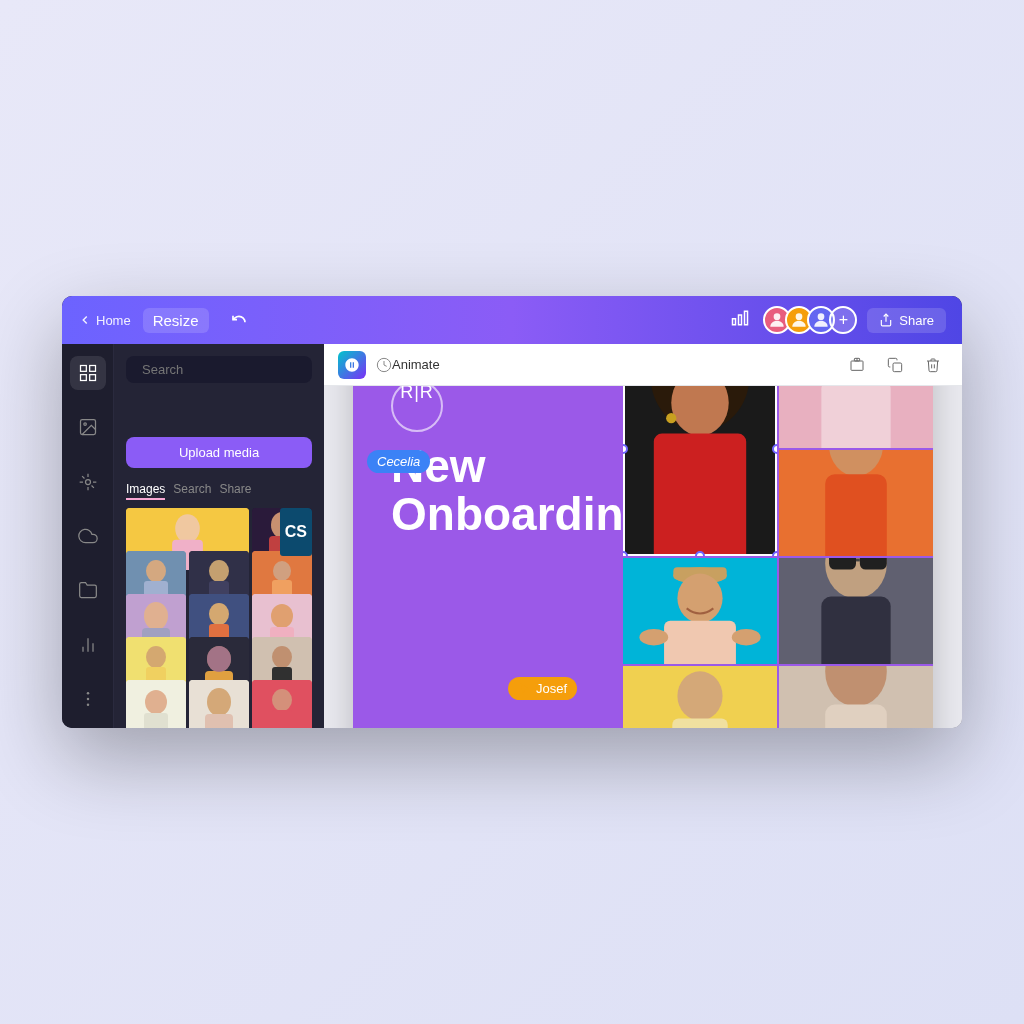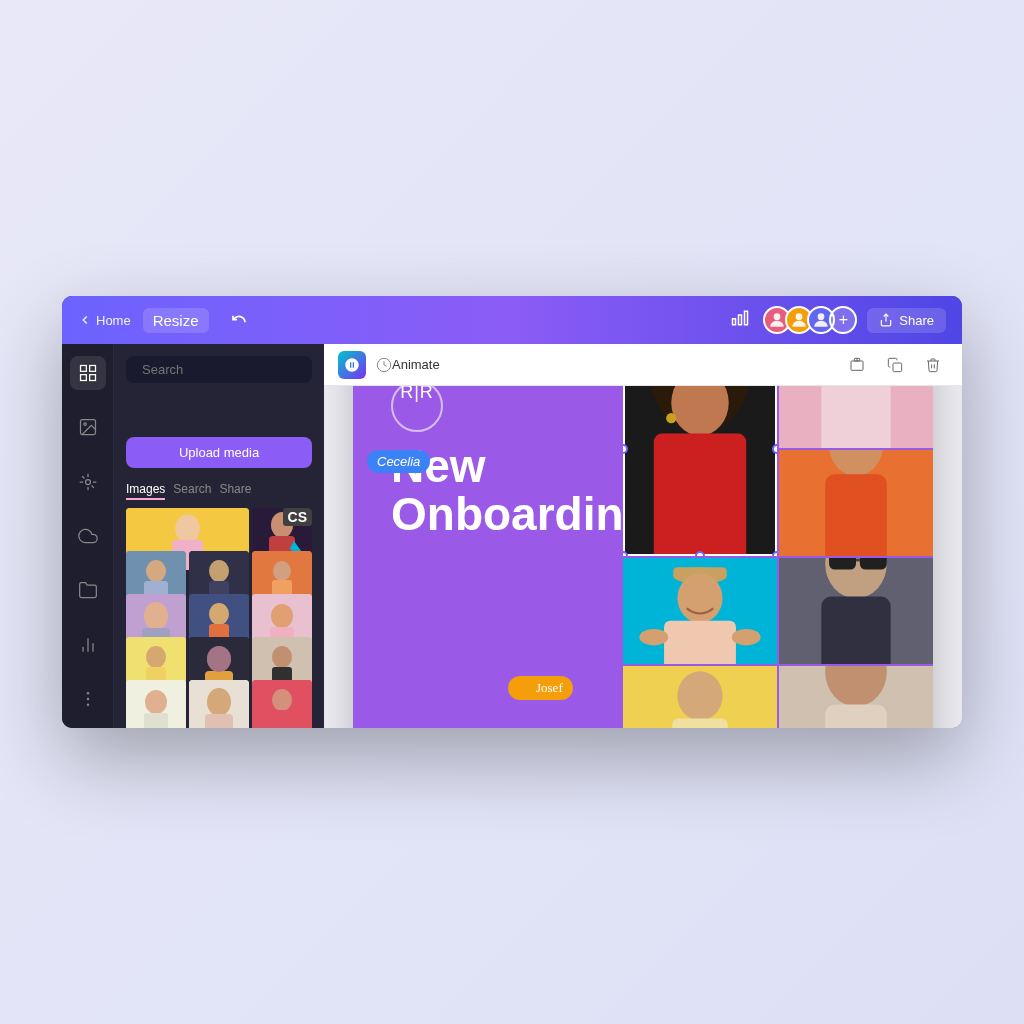--- a/index.html
+++ b/index.html
@@ -413,33 +413,32 @@
       top: 108px;
       left: 14px;
       background: #3b82f6;
       font-style: italic;
     }
 
     .josef-tooltip {
       bottom: 72px;
       left: 155px;
       background: #f59e0b;
-      font-family: Liberation Serif, serif;
     }
 
     
     .cs-badge {
       position: absolute;
       top: 0;
       right: 0;
-      background: #404040;
-      color: white;
-      font-size: 14px;
+      background: #0c4a6e;
+      color: white;
+      font-size: 16px;
       font-weight: bold;
-      padding: 1px 5px;
+      padding: 15px 5px;
       border-radius: 3px;
       z-index: 2;
     }
 
     
     .image-grid::-webkit-scrollbar {
       width: 4px;
     }
     .image-grid::-webkit-scrollbar-track {
       background: transparent;

